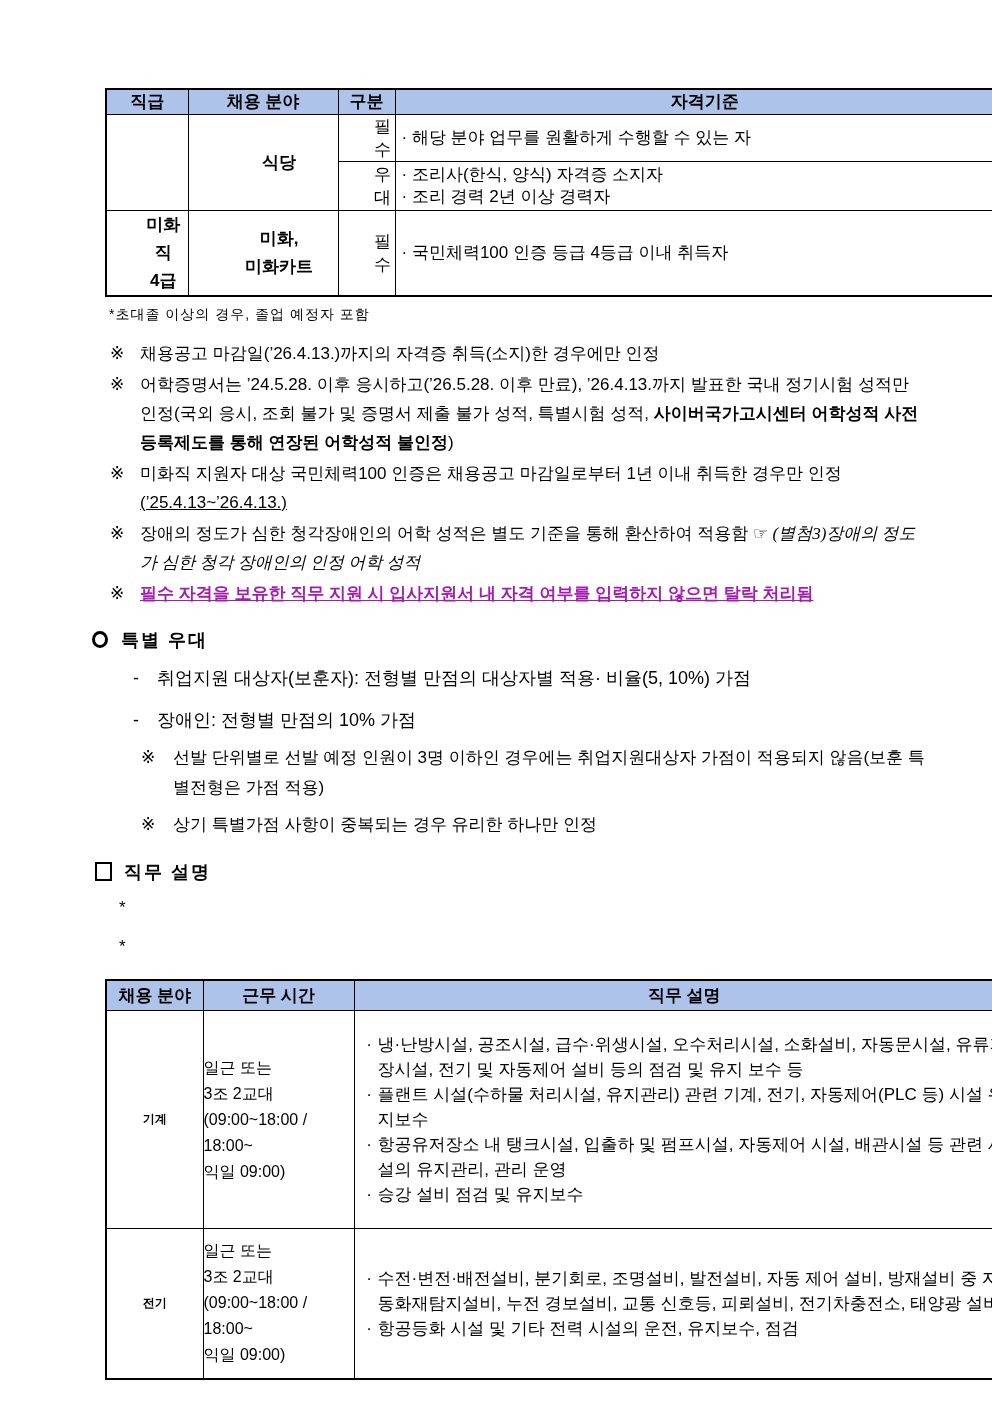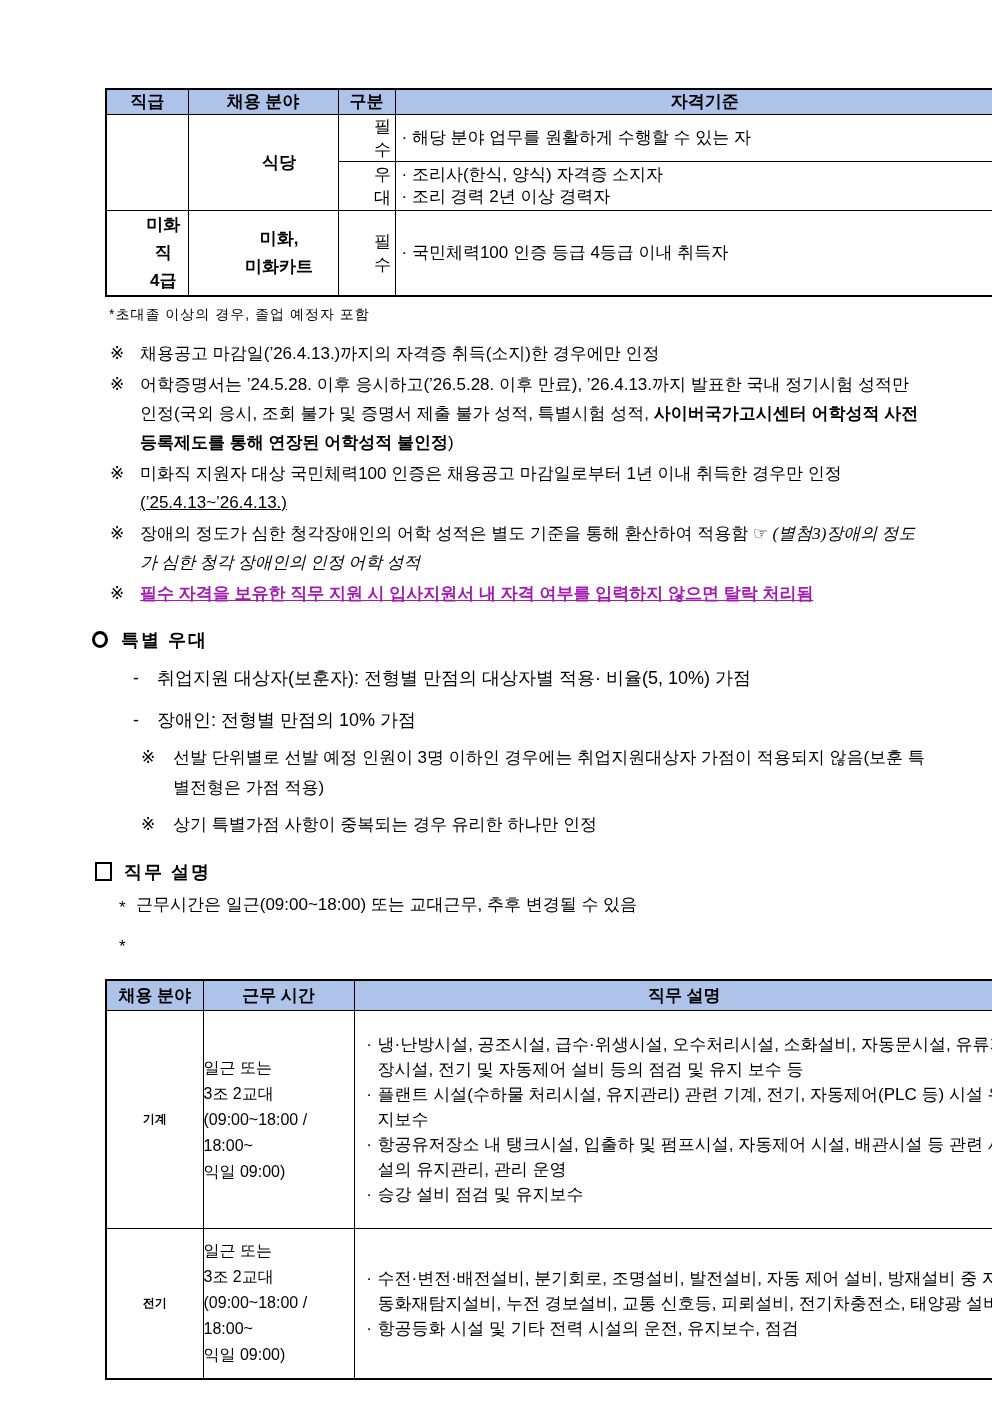--- a/index.html
+++ b/index.html
@@ -156,21 +156,20 @@
     <span class="marker">※</span>
     <span class="ntext">상기 특별가점 사항이 중복되는 경우 유리한 하나만 인정</span>
   </div>
 
   <div class="section">
     <span class="square-icon"></span>
     <span>직무 설명</span>
   </div>
   <div class="star-item">
     <span class="smark">*</span>
-    <span>근무시간은 일근(09:00~18:00) 또는 교대근무, 추후 변경될 수 있음</span>
   </div>
   <div class="star-item">
     <span class="smark">*</span>
   </div>
 
   <table class="duty">
     <colgroup>
         <col style="width:97px">
         <col style="width:151px">
         <col>

